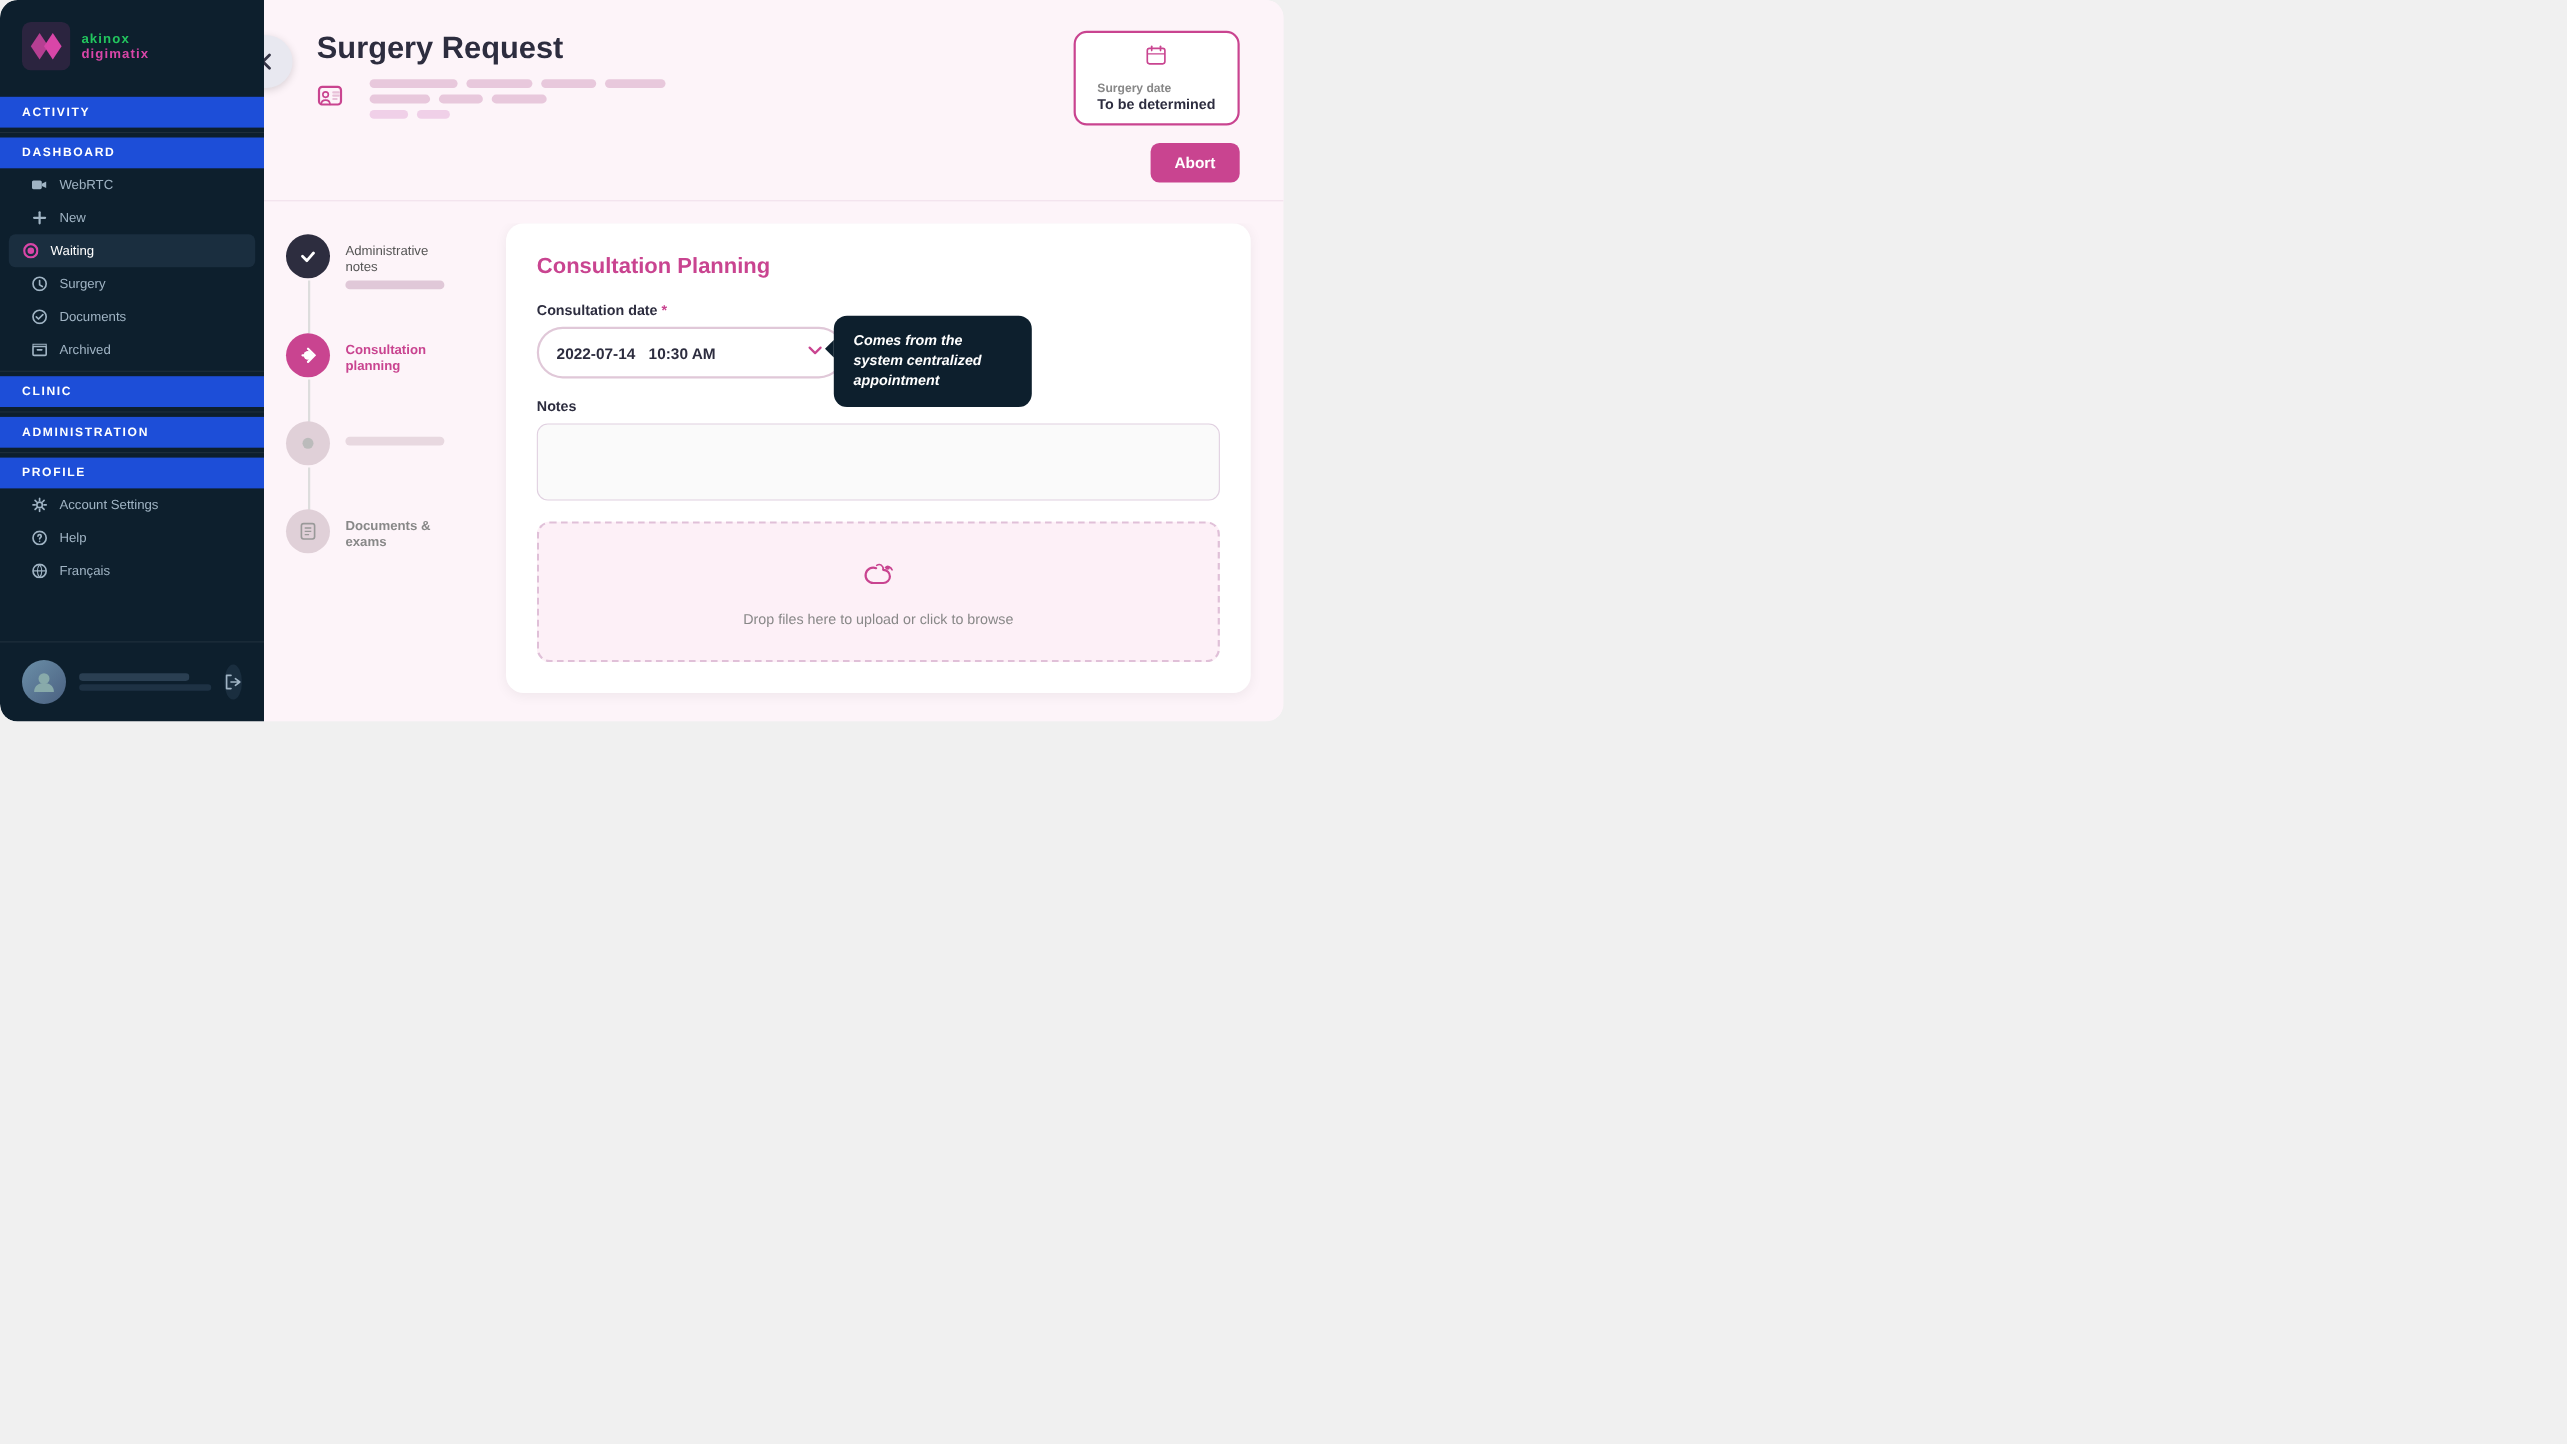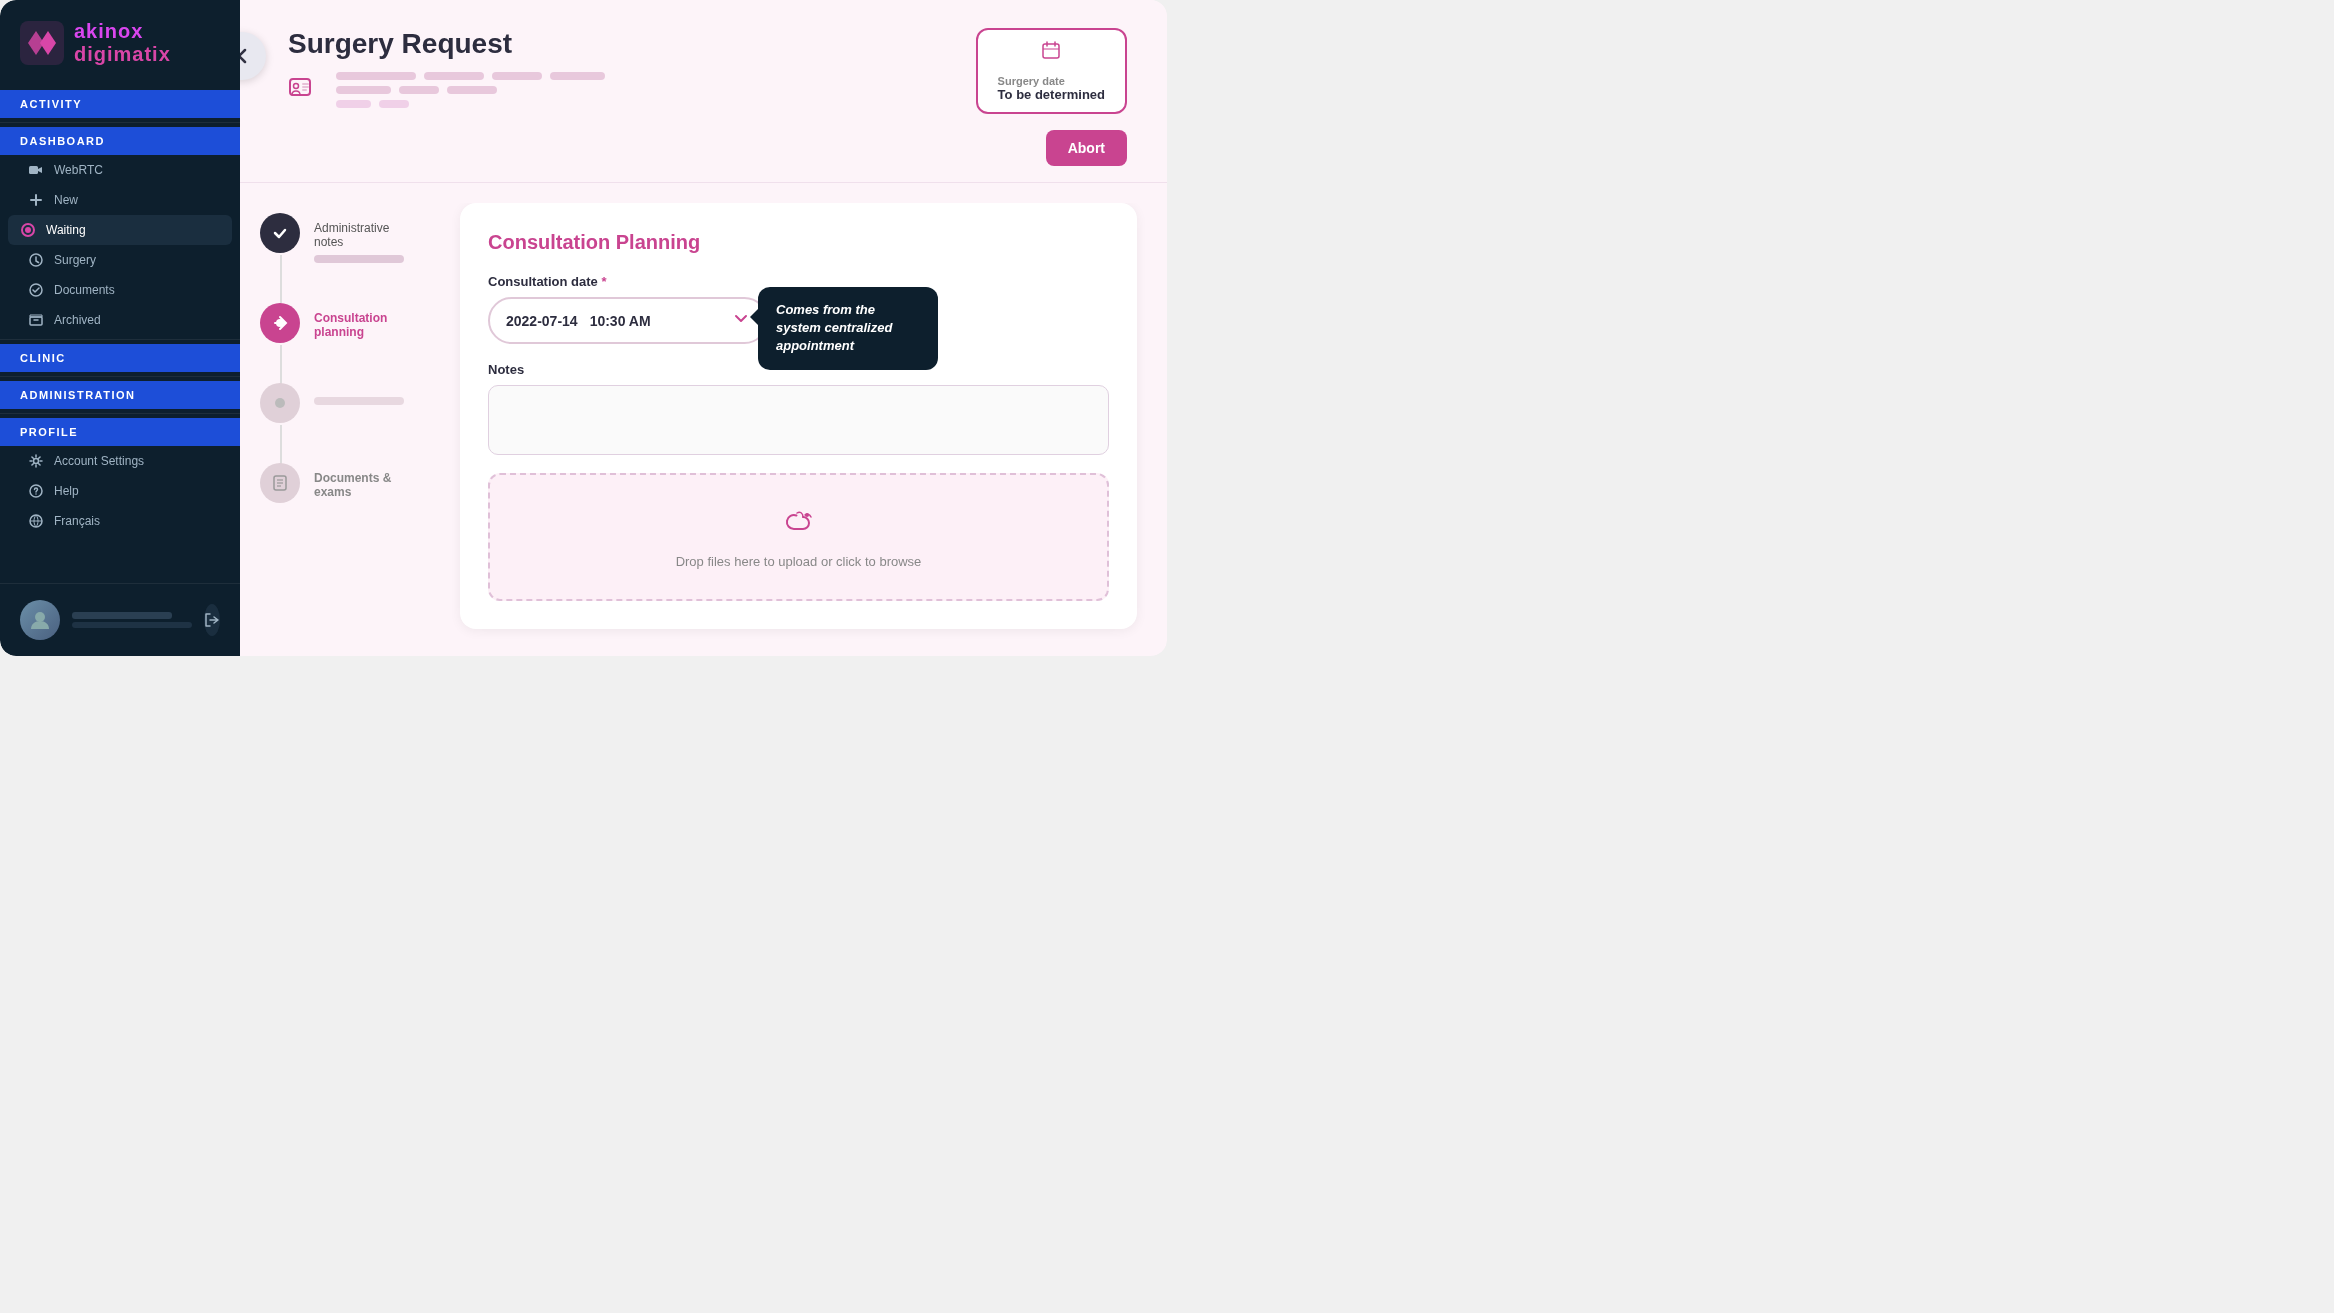--- a/index.html
+++ b/index.html
@@ -36,29 +36,29 @@
       width: 44px;
       height: 44px;
     }
 
     .logo-text {
       display: flex;
       flex-direction: column;
     }
 
     .logo-text .brand1 {
-      color: #d946ef;
-      font-size: 20px;
+      color: #22c55e;
+      font-size: 12px;
       font-weight: 700;
       letter-spacing: 1px;
     }
 
     .logo-text .brand2 {
       color: #d946a8;
-      font-size: 20px;
+      font-size: 12px;
       font-weight: 700;
       letter-spacing: 1px;
     }
 
     .nav-section-header {
       background: #1d4ed8;
       color: #ffffff;
       font-size: 11px;
       font-weight: 700;
       letter-spacing: 1.5px;

